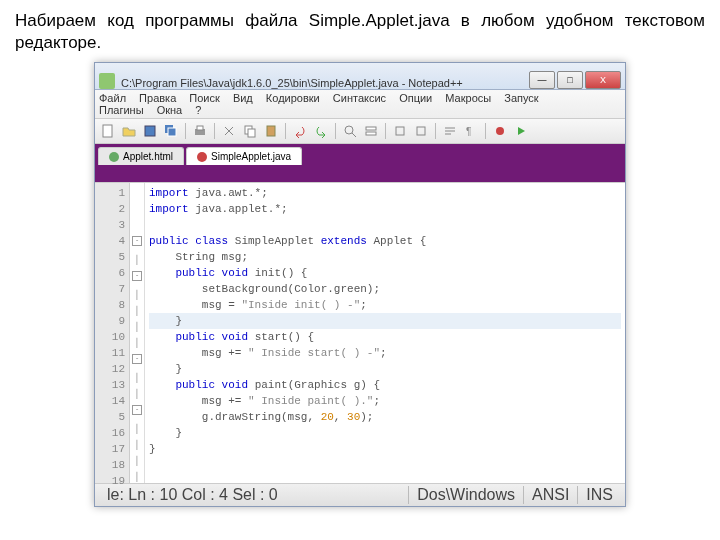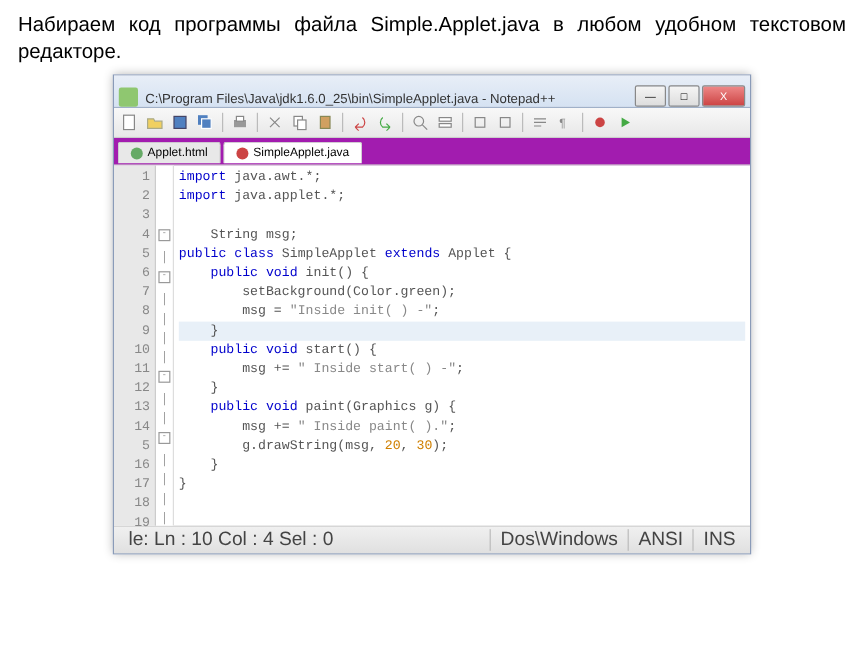--- a/index.html
+++ b/index.html
@@ -11,21 +11,21 @@
 .titlebar .title{font-size:11px;color:#333;flex:1;white-space:nowrap;overflow:hidden}
 .winbtns{display:flex;gap:2px}
 .winbtn{width:24px;height:16px;border:1px solid #888;border-radius:2px;font-size:9px;display:flex;align-items:center;justify-content:center;background:linear-gradient(#f5f5f5,#ddd)}
 .winbtn.close{background:linear-gradient(#e88,#c44);color:#fff;width:34px}
 .menubar{background:linear-gradient(#f8f8f8,#eee);padding:2px 4px;font-size:11px;color:#333;border-bottom:1px solid #ccc}
 .menubar span{margin-right:10px;display:inline-block}
 .toolbar{background:linear-gradient(#f8f8f8,#e8e8e8);padding:3px 4px;border-bottom:1px solid #ccc;display:flex;gap:3px;align-items:center}
 .tbtn{width:16px;height:16px;border:1px solid transparent;border-radius:2px;display:flex;align-items:center;justify-content:center;font-size:10px}
 .tbtn svg{width:14px;height:14px}
 .sep{width:1px;height:16px;background:#bbb;margin:0 2px}
-.tabs{background:#a21caf;padding:3px 3px 1px 3px;border-bottom:1px solid #ccc;display:flex;gap:2px}
+.tabs{background:#701a75;padding:3px 3px 17px 3px;border-bottom:1px solid #ccc;display:flex;gap:2px}
 .tab{padding:3px 10px;font-size:10px;border:1px solid #ccc;border-bottom:none;border-radius:3px 3px 0 0;background:#e8e8e8;display:flex;align-items:center;gap:4px}
 .tab.active{background:#fff}
 .tab .dot{width:10px;height:10px;border-radius:50%}
 .editor{display:flex;height:300px;background:#fff;font-family:'Courier New',monospace;font-size:11px}
 .gutter{width:30px;background:#e8e8e8;border-right:1px solid #ccc;text-align:right;padding:2px 4px 2px 0;color:#888;line-height:16px}
 .fold{width:14px;background:#fff;border-right:1px solid #ddd;padding-top:2px;line-height:16px;text-align:center;color:#888;font-size:9px}
 .fold div{height:16px}
 .fold .box{border:1px solid #999;width:8px;height:8px;margin:3px auto;font-size:7px;line-height:7px}
 .code{flex:1;padding:2px 4px;line-height:16px;color:#555;filter:blur(.3px)}
 .code div{height:16px;white-space:pre}
@@ -47,20 +47,34 @@
     <div class="titlebar">
       <div class="np-icon"></div>
       <div class="title">C:\Program Files\Java\jdk1.6.0_25\bin\SimpleApplet.java - Notepad++</div>
       <div class="winbtns">
         <div class="winbtn">—</div>
         <div class="winbtn">□</div>
         <div class="winbtn close">X</div>
       </div>
     </div>
 
+    <div class="menubar">
+      <span>Файл</span>
+      <span>Правка</span>
+      <span>Поиск</span>
+      <span>Вид</span>
+      <span>Кодировки</span>
+      <span>Синтаксис</span>
+      <span>Опции</span>
+      <span>Макросы</span>
+      <span>Запуск</span><br>
+      <span>Плагины</span>
+      <span>Окна</span>
+      <span>?</span>
+    </div>
 
     <div class="toolbar">
       <div class="tbtn">
           <svg viewBox="0 0 14 14">
             <rect x="2" y="1" width="9" height="12" fill="#fff" stroke="#888"></rect>
           </svg>
         </div>
       <div class="tbtn">
           <svg viewBox="0 0 14 14">
             <path d="M1 4h5l1 2h6v6H1z" fill="#f0d060" stroke="#aa8"></path>
@@ -219,22 +233,22 @@
           <div>│</div>
           <div>│</div>
           <div>│</div>
           <div>│</div>
           <div></div>
       </div>
       <div class="code">
         <div><span class="kw">import</span><span> java.awt.*;</span></div>
         <div><span class="kw">import</span><span> java.applet.*;</span></div>
         <div></div>
+        <div><span class="kw">public class</span><span> SimpleApplet </span><span class="kw">extends</span><span> Applet {</span></div>
         <div>    String msg;</div>
-        <div><span class="kw">public class</span><span> SimpleApplet </span><span class="kw">extends</span><span> Applet {</span></div>
         <div><span class="kw">    public void</span><span> init() {</span></div>
         <div>        setBackground(Color.green);</div>
         <div><span>        msg = </span><span class="str">"Inside init( ) -"</span><span>;</span></div>
         <div class="hl">    }</div>
         <div><span class="kw">    public void</span><span> start() {</span></div>
         <div><span>        msg += </span><span class="str">" Inside start( ) -"</span><span>;</span></div>
         <div>    }</div>
         <div><span class="kw">    public void</span><span> paint(Graphics g) {</span></div>
         <div><span>        msg += </span><span class="str">" Inside paint( )."</span><span>;</span></div>
         <div><span>        g.drawString(msg, </span><span class="num">20</span><span>, </span><span class="num">30</span><span>);</span></div>

